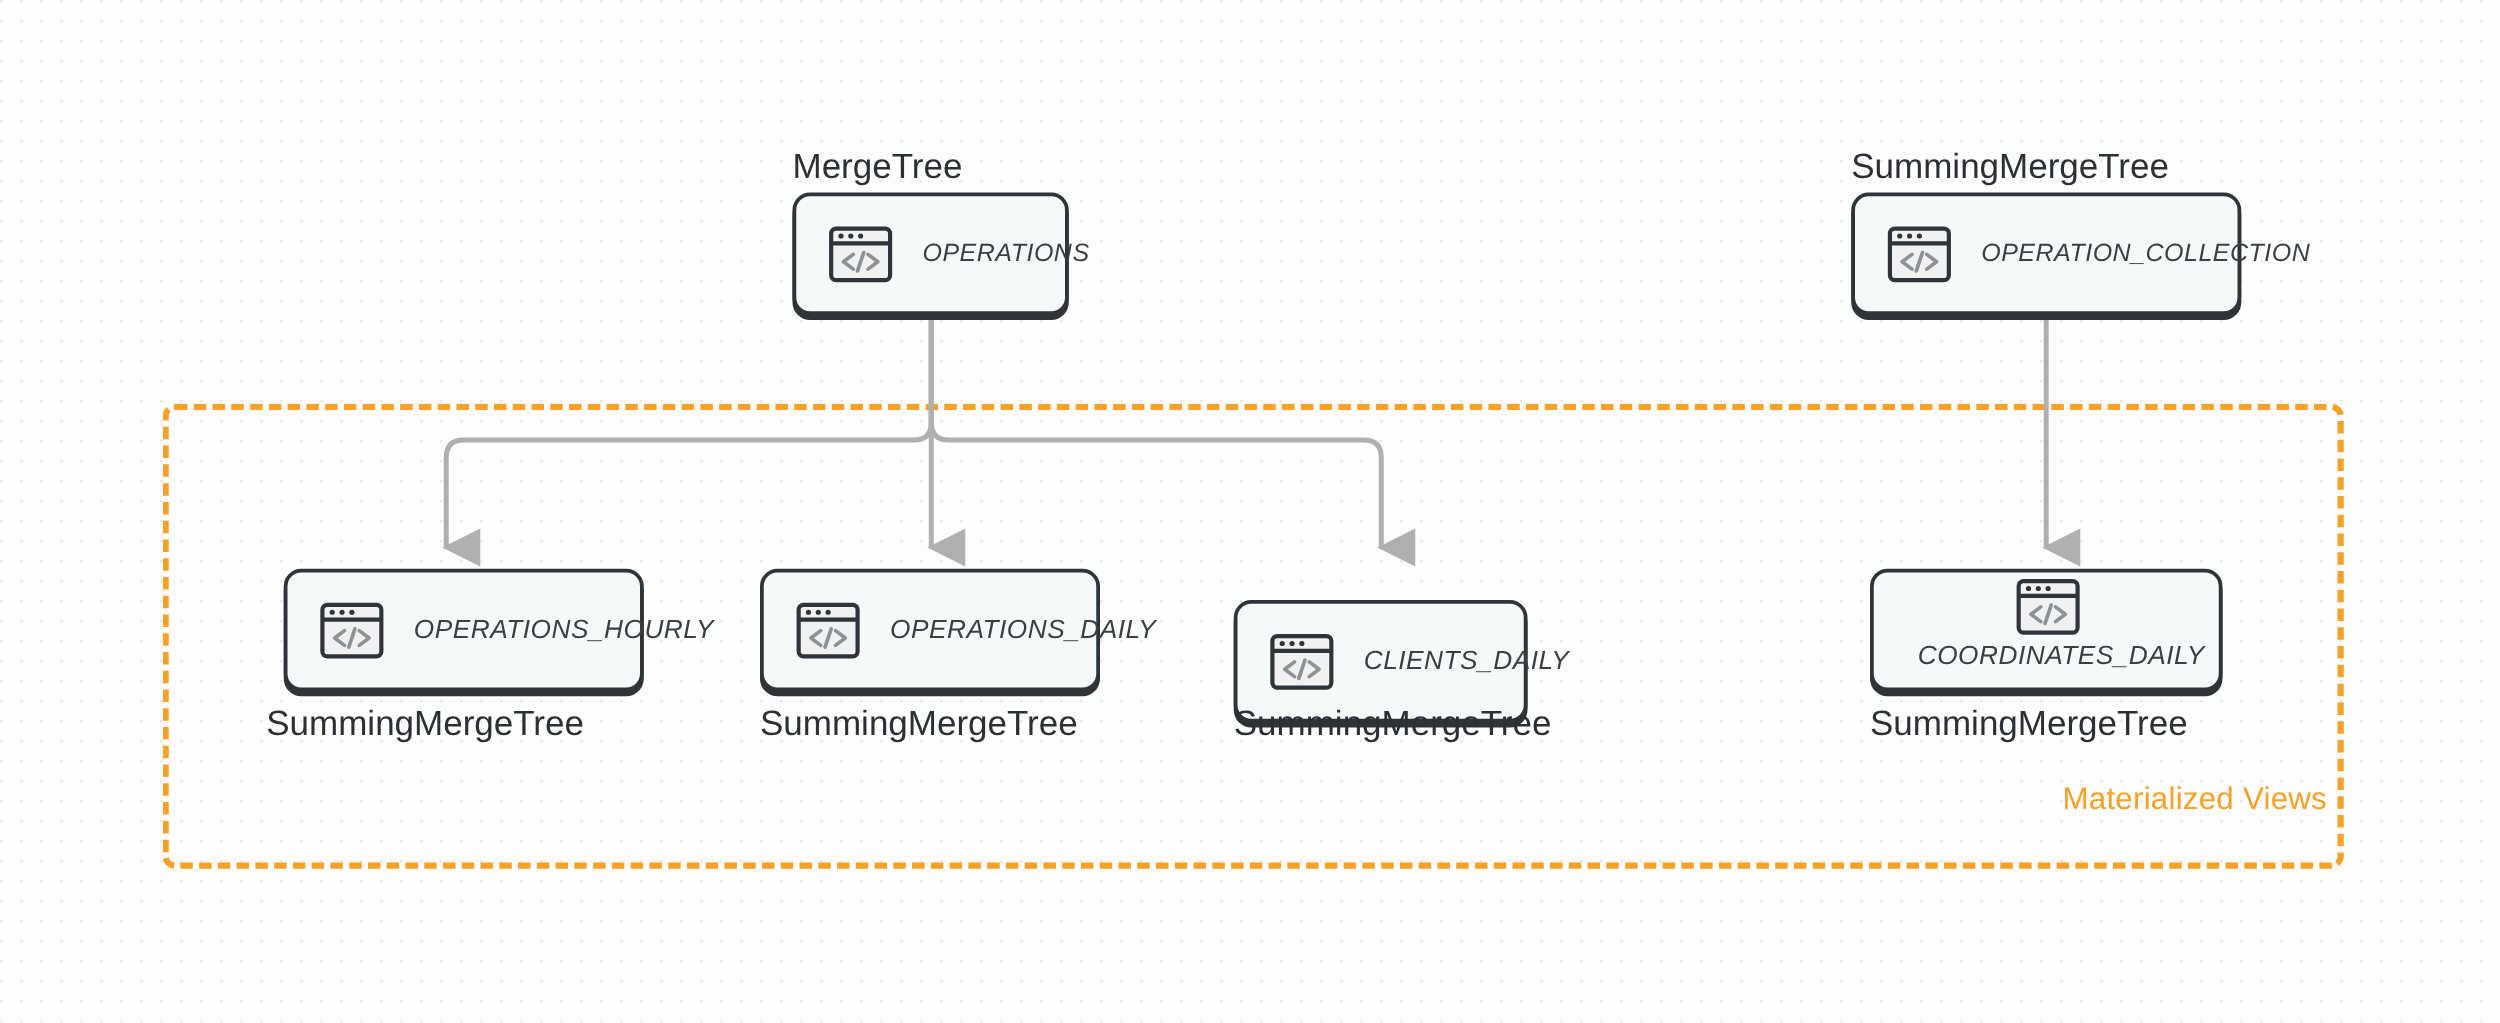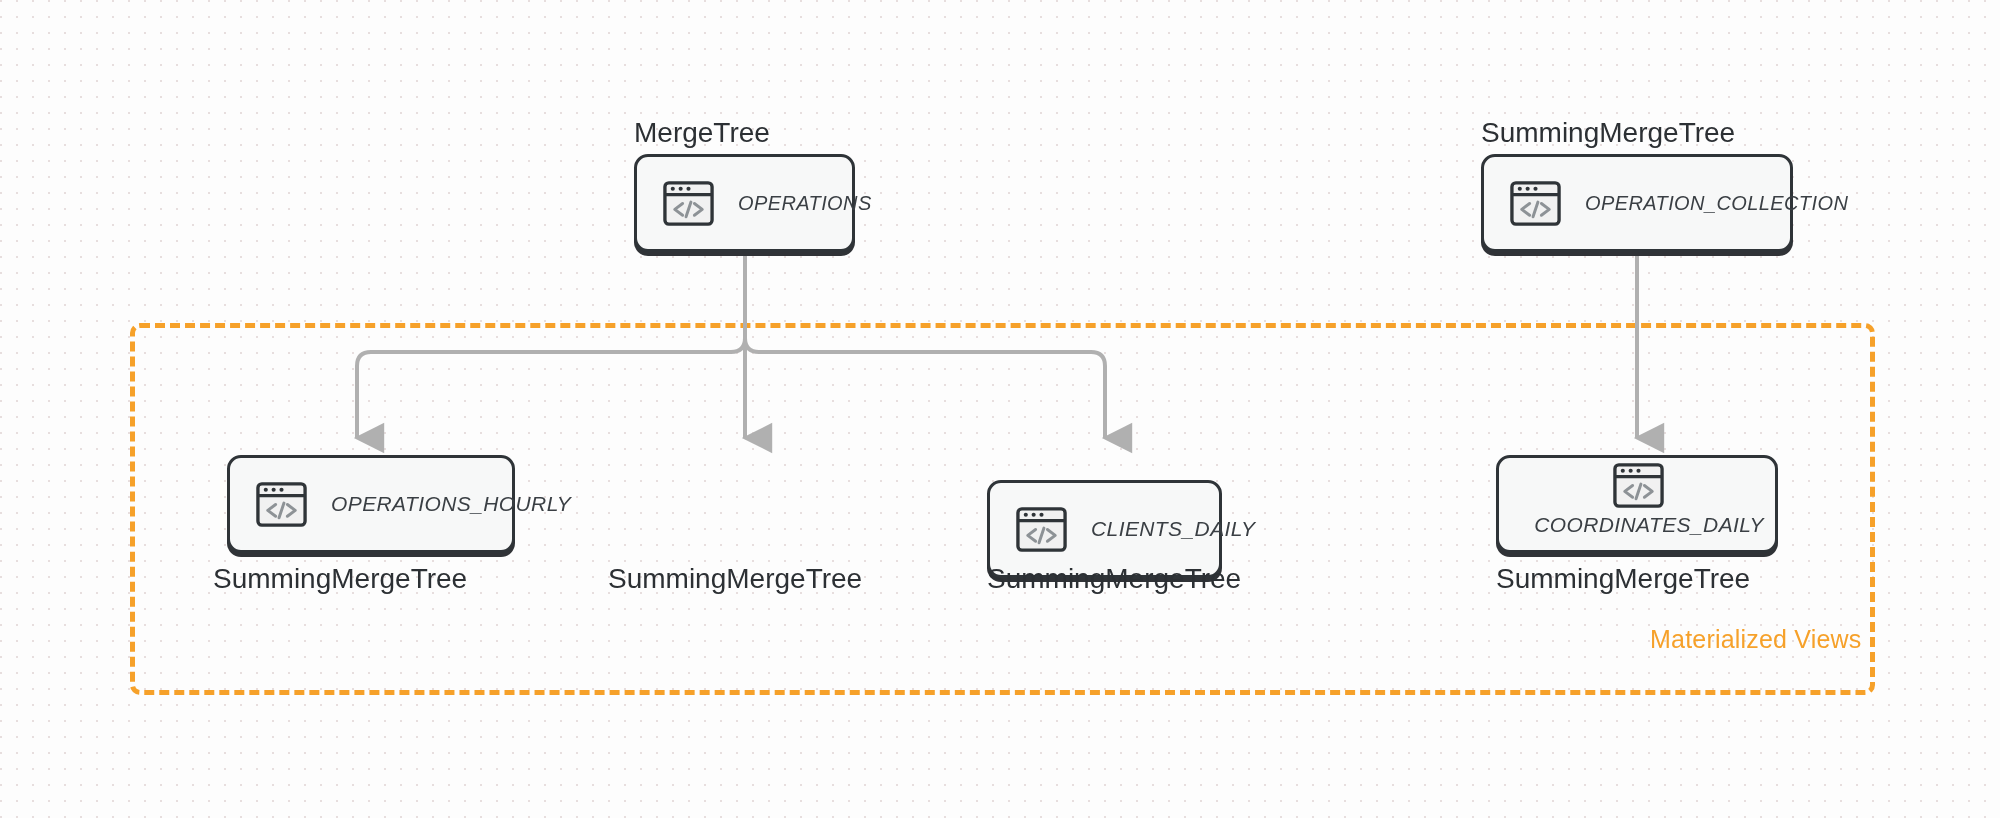--- a/index.html
+++ b/index.html
@@ -148,20 +148,35 @@
         <circle cx="28" cy="13" r="2.1" fill="#2f3438"></circle>
         <path d="M 22 28 L 14 34 L 22 40" fill="none" stroke="#8d9296" stroke-width="3" stroke-linecap="round" stroke-linejoin="round"></path>
         <path d="M 34 28 L 42 34 L 34 40" fill="none" stroke="#8d9296" stroke-width="3" stroke-linecap="round" stroke-linejoin="round"></path>
         <line x1="30.5" y1="26.5" x2="25.5" y2="41.5" stroke="#8d9296" stroke-width="3" stroke-linecap="round"></line>
       </svg>
     </span>
     <span class="node-label">OPERATIONS_HOURLY</span>
   </div>
   <div class="type-label" style="left:213px; top:563px; width:288px;">SummingMergeTree</div>
 
+  <div class="node" style="left:608px; top:455px; width:272px; height:98px;">
+    <span class="icon">
+      <svg viewBox="0 0 56 56" width="55" height="55">
+        <rect x="4" y="7" width="48" height="42" rx="4" ry="4" fill="#f1f1f1" stroke="#2f3438" stroke-width="3.4"></rect>
+        <line x1="4" y1="19" x2="52" y2="19" stroke="#2f3438" stroke-width="3.4"></line>
+        <circle cx="12" cy="13" r="2.1" fill="#2f3438"></circle>
+        <circle cx="20" cy="13" r="2.1" fill="#2f3438"></circle>
+        <circle cx="28" cy="13" r="2.1" fill="#2f3438"></circle>
+        <path d="M 22 28 L 14 34 L 22 40" fill="none" stroke="#8d9296" stroke-width="3" stroke-linecap="round" stroke-linejoin="round"></path>
+        <path d="M 34 28 L 42 34 L 34 40" fill="none" stroke="#8d9296" stroke-width="3" stroke-linecap="round" stroke-linejoin="round"></path>
+        <line x1="30.5" y1="26.5" x2="25.5" y2="41.5" stroke="#8d9296" stroke-width="3" stroke-linecap="round"></line>
+      </svg>
+    </span>
+    <span class="node-label">OPERATIONS_DAILY</span>
+  </div>
   <div class="type-label" style="left:608px; top:563px; width:272px;">SummingMergeTree</div>
 
   <div class="node" style="left:987px; top:480px; width:235px; height:98px;text-align:right;">
     <span class="icon">
       <svg viewBox="0 0 56 56" width="55" height="55">
         <rect x="4" y="7" width="48" height="42" rx="4" ry="4" fill="#f1f1f1" stroke="#2f3438" stroke-width="3.4"></rect>
         <line x1="4" y1="19" x2="52" y2="19" stroke="#2f3438" stroke-width="3.4"></line>
         <circle cx="12" cy="13" r="2.1" fill="#2f3438"></circle>
         <circle cx="20" cy="13" r="2.1" fill="#2f3438"></circle>
         <circle cx="28" cy="13" r="2.1" fill="#2f3438"></circle>

